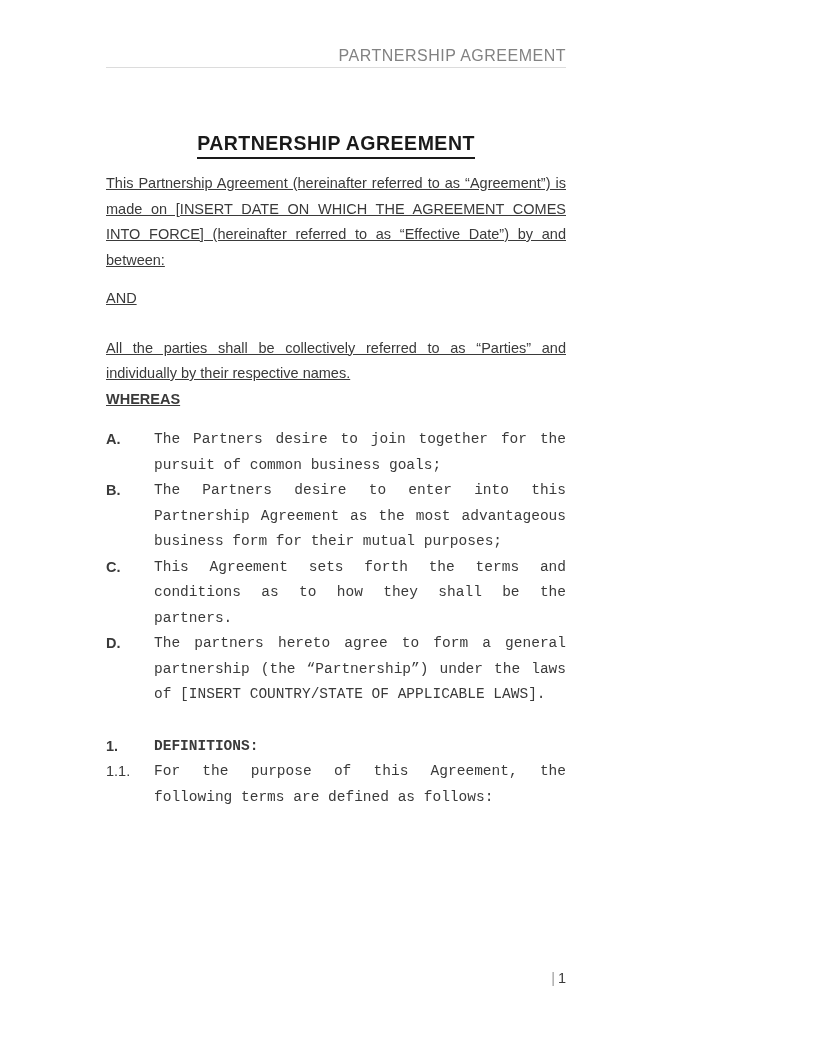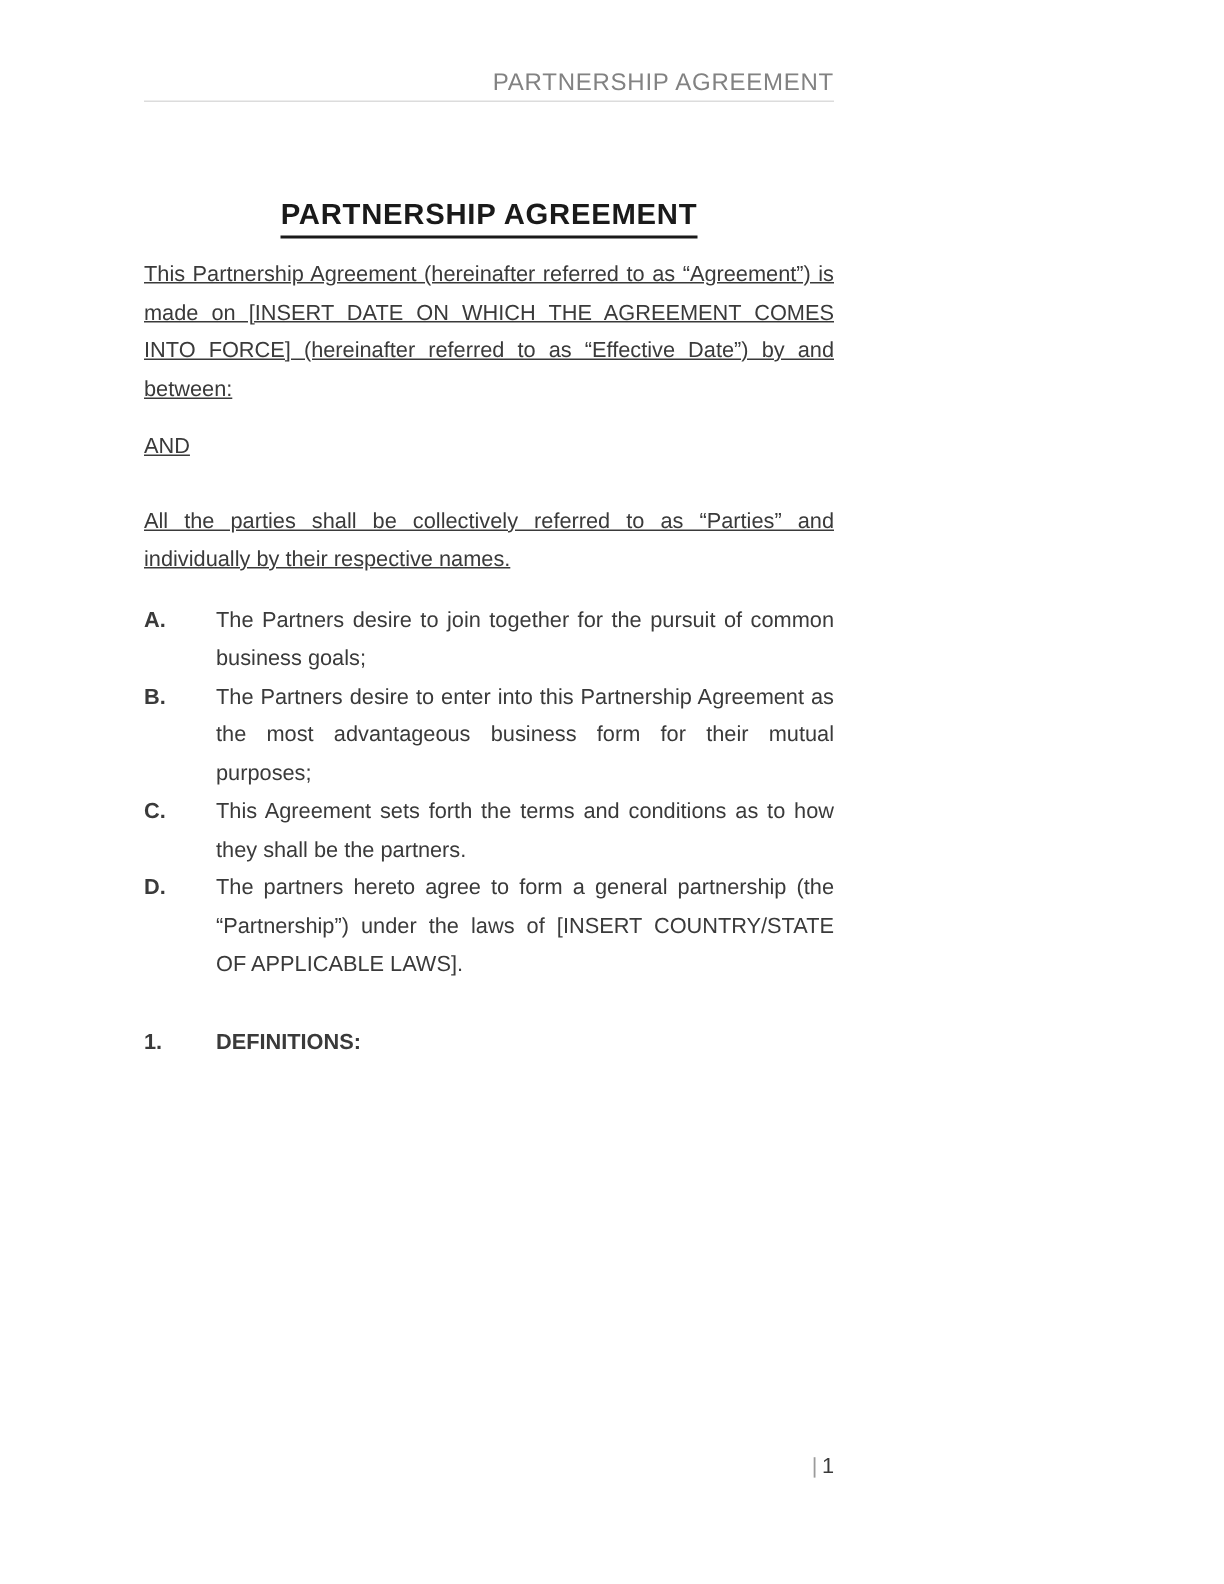--- a/index.html
+++ b/index.html
@@ -7,20 +7,21 @@
   .page {
     position: relative;
     width: 652px;
     height: 1056px;
     background: #ffffff;
     font-family: "Liberation Sans", sans-serif;
     color: #3a3a3a;
     font-size: 14.5px;
     line-height: 25.5px;
     overflow: hidden;
+    margin-left: 10px;
   }
   .running-header {
     margin: 0 96px;
     padding-top: 45px;
     text-align: right;
     color: #828282;
     font-size: 16px;
     letter-spacing: 0.5px;
     line-height: 22px;
     border-bottom: 1px solid #dcdcdc;
@@ -41,21 +42,21 @@
     padding-bottom: 1px;
   }
   .para { text-align: justify; text-decoration: underline; }
   .p-intro { margin-top: 12px; }
   .p-partners { margin-top: 13px; }
   .p-parties { margin-top: 24px; }
   .bold { font-weight: bold; }
   .recitals { margin-top: 15px; }
   .hang-row { display: flex; }
   .hang-label { width: 48px; flex-shrink: 0; }
-  .hang-text { flex: 1; text-align: justify; }
+  .hang-text { flex: 1; text-align: justify; font-family: Liberation Mono, monospace; }
   .p-consideration { margin-top: 26px; }
   .sec-definitions { margin-top: 26px; }
   .footer {
     position: absolute;
     top: 966px;
     right: 96px;
     font-size: 14.5px;
     line-height: 25.5px;
     text-align: right;
   }
@@ -76,20 +77,21 @@
     </div>
 
     <div class="para p-intro">This Partnership Agreement (hereinafter referred to as “Agreement”) is made on [INSERT DATE ON WHICH THE AGREEMENT COMES INTO FORCE] (hereinafter referred to as “Effective Date”) by and between:</div>
 
     <div class="p-partners">
       <div class="para">AND</div>
     </div>
 
     <div class="p-parties">
       <div class="para">All the parties shall be collectively referred to as “Parties” and individually by their respective names.</div>
+      <div class="para bold">WHEREAS</div>
     </div>
 
     <div class="recitals">
       <div class="hang-row">
         <div class="hang-label bold">A.</div>
         <div class="hang-text">The Partners desire to join together for the pursuit of common business goals;</div>
       </div>
       <div class="hang-row">
         <div class="hang-label bold">B.</div>
         <div class="hang-text">The Partners desire to enter into this Partnership Agreement as the most advantageous business form for their mutual purposes;</div>
@@ -103,20 +105,24 @@
         <div class="hang-text">The partners hereto agree to form a general partnership (the “Partnership”) under the laws of [INSERT COUNTRY/STATE OF APPLICABLE LAWS].</div>
       </div>
     </div>
 
 
     <div class="sec-definitions">
       <div class="hang-row">
         <div class="hang-label bold">1.</div>
         <div class="hang-text bold">DEFINITIONS:</div>
       </div>
+      <div class="hang-row">
+        <div class="hang-label">1.1.</div>
+        <div class="hang-text">For the purpose of this Agreement, the following terms are defined as follows:</div>
+      </div>
     </div>
 
   </div>
 
   <div class="footer">
     <span class="sep">|</span><span class="num">1</span>
   </div>
 
 </div>
 

